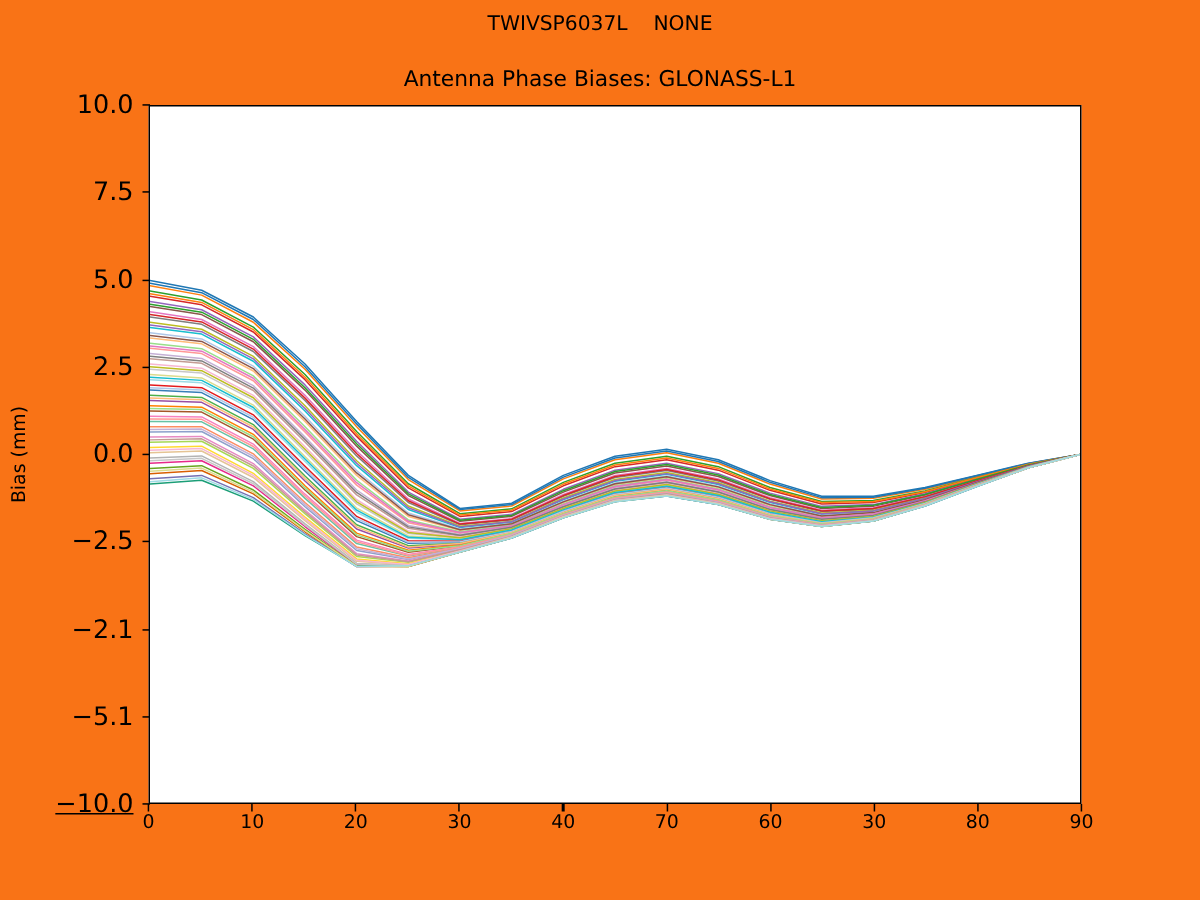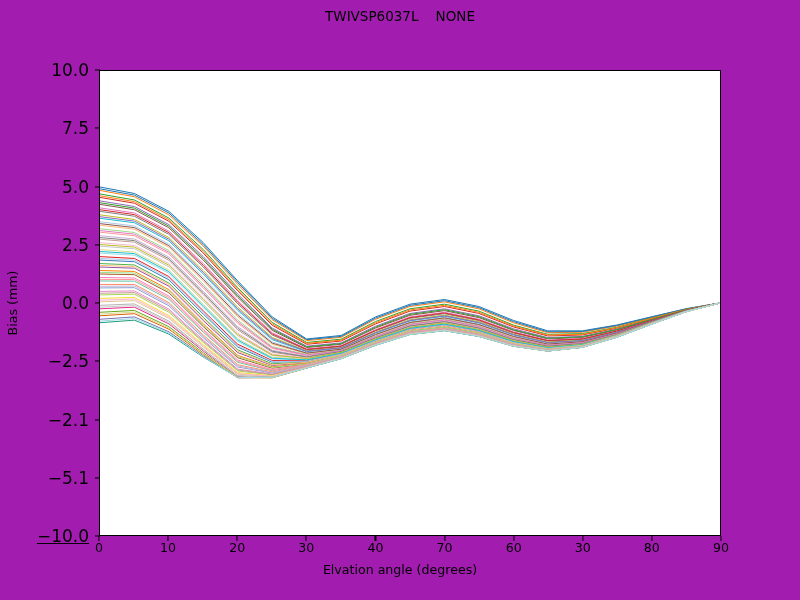--- a/index.html
+++ b/index.html
@@ -1,18 +1,18 @@
 <!DOCTYPE html>
 <html><head>
 <meta charset="utf-8">
 <style>
   html,body{margin:0;padding:0;}
   body{width:800px;height:600px;background:#ffffff;
        font-family:"DejaVu Sans","Liberation Sans",sans-serif;overflow:hidden;}
-  #figure{position:relative;width:800px;height:600px;background:#a21caf;}
+  #figure{position:relative;width:800px;height:600px;background:#f97316;}
 
   #suptitle{position:absolute;left:0;top:8px;width:800px;text-align:center;
             font-size:13.5px;color:#000;white-space:pre;}
   #axtitle{position:absolute;left:0;top:45px;width:800px;text-align:center;
            font-size:14.5px;color:#000;}
 
   
   #axes{position:absolute;left:99px;top:70px;width:622px;height:466px;
         box-sizing:border-box;border:1.1px solid #000;background:#fff;}
   #plotsvg{position:absolute;left:0;top:0;width:100%;height:100%;display:block;}
@@ -29,20 +29,21 @@
           transform:translate(-50%,-50%) rotate(-90deg);white-space:nowrap;}
   #xlabel{position:absolute;left:0;top:562px;width:800px;text-align:center;
           font-size:12.6px;color:#000;}
 </style>
 </head>
 <body>
 
 <div id="figure">
 
   <div id="suptitle">TWIVSP6037L    NONE</div>
+  <div id="axtitle">Antenna Phase Biases: GLONASS-L1</div>
 
   <div id="axes">
     <svg id="plotsvg" viewBox="0 0 622 466" preserveAspectRatio="none">
         <polyline points="0.00,116.50 34.56,123.02 69.11,140.96 103.67,172.42 138.22,210.87 172.78,246.98 207.33,269.12 241.89,265.62 276.44,246.98 311.00,234.17 345.56,229.50 380.11,236.50 414.67,250.47 449.22,260.96 483.78,260.96 518.33,255.13 552.89,246.98 587.44,238.83 622.00,233.00" fill="none" stroke="#1f77b4" stroke-width="1" stroke-linejoin="round" stroke-linecap="round"></polyline>
         <polyline points="0.00,120.00 34.56,126.29 69.11,144.46 103.67,175.92 138.22,214.36 172.78,249.78 207.33,270.75 241.89,267.48 276.44,249.31 311.00,236.50 345.56,231.83 380.11,238.83 414.67,252.80 449.22,262.82 483.78,262.36 518.33,256.30 552.89,247.68 587.44,239.29 622.00,233.00" fill="none" stroke="#ff7f0e" stroke-width="1" stroke-linejoin="round" stroke-linecap="round"></polyline>
         <polyline points="0.00,123.49 34.56,129.55 69.11,147.72 103.67,179.41 138.22,217.62 172.78,252.57 207.33,272.61 241.89,269.35 276.44,251.64 311.00,238.83 345.56,234.17 380.11,241.15 414.67,255.13 449.22,264.46 483.78,263.76 518.33,257.47 552.89,248.38 587.44,239.52 622.00,233.00" fill="none" stroke="#2ca02c" stroke-width="1" stroke-linejoin="round" stroke-linecap="round"></polyline>
         <polyline points="0.00,126.98 34.56,132.81 69.11,150.98 103.67,182.90 138.22,220.88 172.78,255.37 207.33,274.47 241.89,271.21 276.44,253.97 311.00,241.15 345.56,236.50 380.11,243.48 414.67,257.00 449.22,266.09 483.78,265.15 518.33,258.40 552.89,249.08 587.44,239.76 622.00,233.00" fill="none" stroke="#d62728" stroke-width="1" stroke-linejoin="round" stroke-linecap="round"></polyline>
         <polyline points="0.00,130.48 34.56,136.07 69.11,154.25 103.67,186.40 138.22,224.15 172.78,258.16 207.33,276.34 241.89,273.08 276.44,256.30 311.00,243.48 345.56,238.83 380.11,245.81 414.67,258.86 449.22,267.72 483.78,266.55 518.33,259.33 552.89,249.54 587.44,239.99 622.00,233.00" fill="none" stroke="#9467bd" stroke-width="1" stroke-linejoin="round" stroke-linecap="round"></polyline>
         <polyline points="0.00,133.97 34.56,139.33 69.11,157.51 103.67,189.89 138.22,227.41 172.78,260.49 207.33,277.74 241.89,274.47 276.44,258.16 311.00,245.35 345.56,240.69 380.11,247.68 414.67,260.49 449.22,269.12 483.78,267.72 518.33,260.26 552.89,250.01 587.44,240.22 622.00,233.00" fill="none" stroke="#8c564b" stroke-width="1" stroke-linejoin="round" stroke-linecap="round"></polyline>
         <polyline points="0.00,137.47 34.56,142.60 69.11,160.77 103.67,193.39 138.22,230.67 172.78,262.82 207.33,279.13 241.89,275.87 276.44,259.79 311.00,246.98 345.56,242.32 380.11,249.31 414.67,261.89 449.22,270.28 483.78,268.65 518.33,260.96 552.89,250.47 587.44,240.46 622.00,233.00" fill="none" stroke="#e377c2" stroke-width="1" stroke-linejoin="round" stroke-linecap="round"></polyline>
@@ -139,15 +140,14 @@
       <div class="xtm" style="left: 513.667px;"></div>
       <div class="xtl" style="left: 582.778px;">30</div>
       <div class="xtm" style="left: 582.778px;"></div>
       <div class="xtl" style="left: 651.889px;">80</div>
       <div class="xtm" style="left: 651.889px;"></div>
       <div class="xtl" style="left: 721px;">90</div>
       <div class="xtm" style="left: 721px;"></div>
     </div>
 
   <div id="ylabel">Bias (mm)</div>
-  <div id="xlabel">Elvation angle (degrees)</div>
 
 </div>
 
 </body></html>

